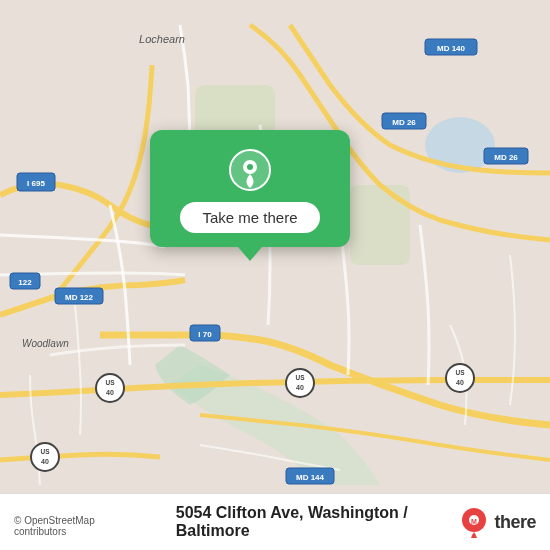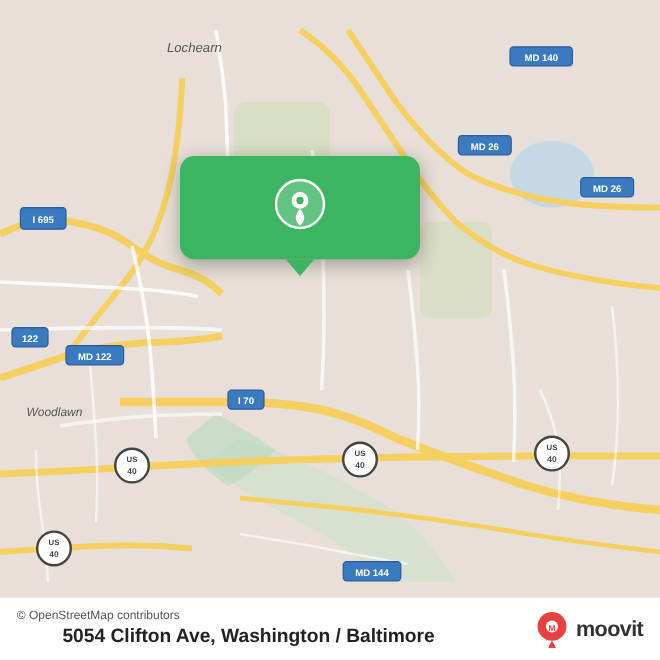--- a/index.html
+++ b/index.html
@@ -91,21 +91,21 @@
       padding: 10px 14px;
       z-index: 10;
       display: flex;
       align-items: center;
       justify-content: space-between;
       border-top: 1px solid #ddd;
     }
 
     #bottom-left {
       display: flex;
-      flex-direction: column;
+      align-items: flex-end;
     }
 
     #attribution {
       font-size: 10px;
       color: #555;
       margin-bottom: 3px;
     }
 
     #address-text {
       font-size: 16px;
@@ -224,36 +224,37 @@
 
   <div id="popup-card">
 
     <svg id="pin-icon" viewBox="0 0 44 44" xmlns="http://www.w3.org/2000/svg">
       <circle cx="22" cy="22" r="20" fill="rgba(255,255,255,0.2)" stroke="white" stroke-width="2"></circle>
       <circle cx="22" cy="19" r="7" fill="white"></circle>
       <path d="M22 26 Q15 34 22 40 Q29 34 22 26" fill="white"></path>
       <circle cx="22" cy="19" r="3" fill="#3cb563"></circle>
     </svg>
 
+    <button id="take-me-there-btn">Take me there</button>
   </div>
 
   <div id="bottom-bar">
     <div id="bottom-left">
       <span id="attribution">© OpenStreetMap contributors</span>
       <span id="address-text">
         <span>5054 Clifton Ave,</span>
         <span>Washington / Baltimore</span>
       </span>
     </div>
 
     <div id="moovit-logo">
       <svg id="moovit-icon" viewBox="0 0 32 32" xmlns="http://www.w3.org/2000/svg">
 
         <circle cx="16" cy="14" r="12" fill="#e84142"></circle>
         <path d="M16 26 Q10 34 16 38 Q22 34 16 26" fill="#e84142"></path>
         <circle cx="16" cy="14" r="5" fill="white"></circle>
 
         <text x="16" y="18" text-anchor="middle" fill="#e84142" font-size="7" font-weight="bold">M</text>
       </svg>
-      <span id="moovit-label">moovit</span>
+      <span id="moovit-label">there</span>
     </div>
   </div>
 </div>
 
 </body></html>

